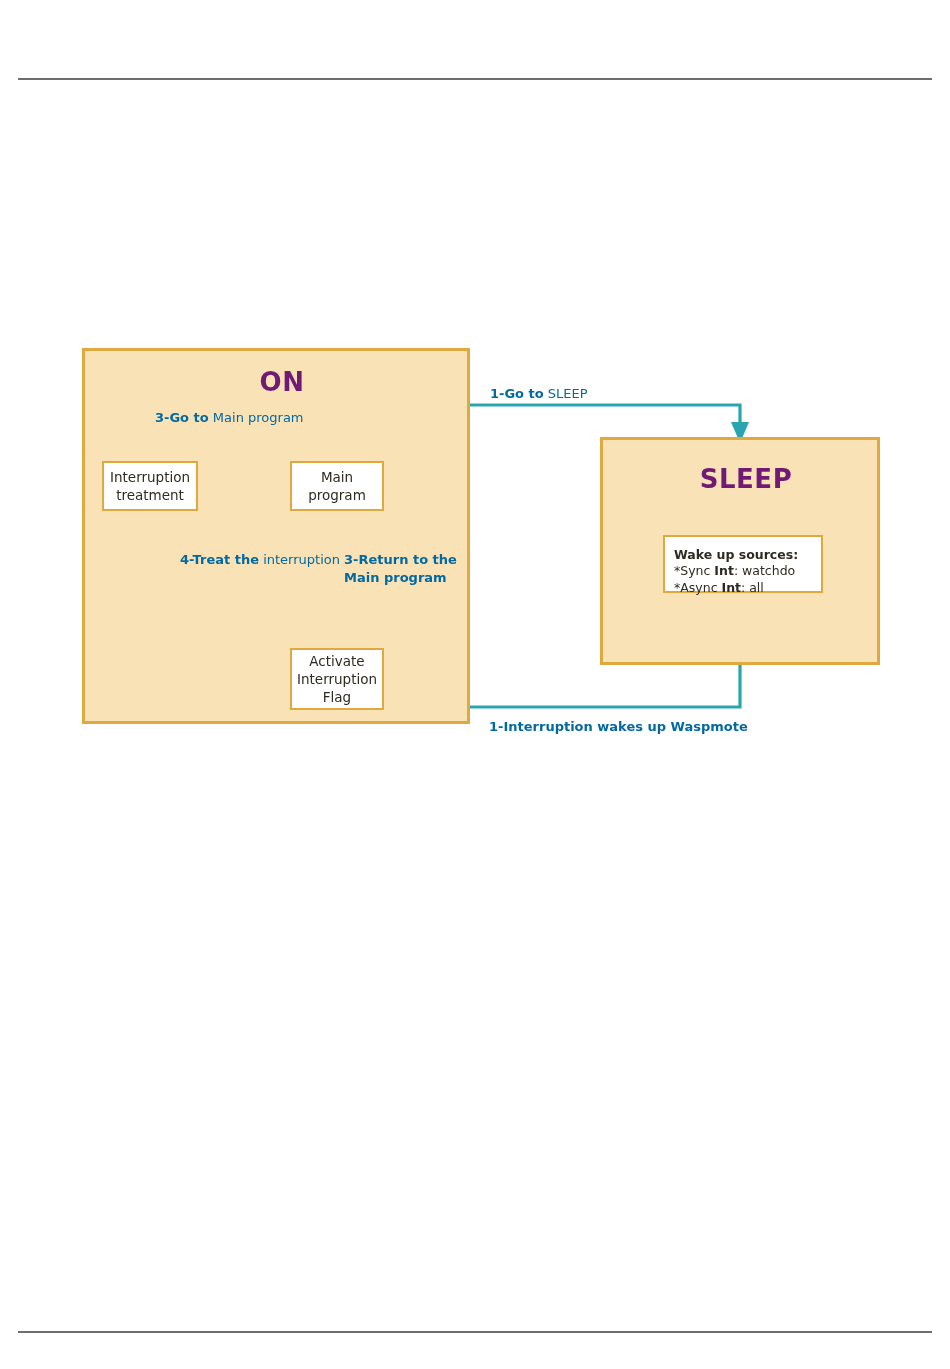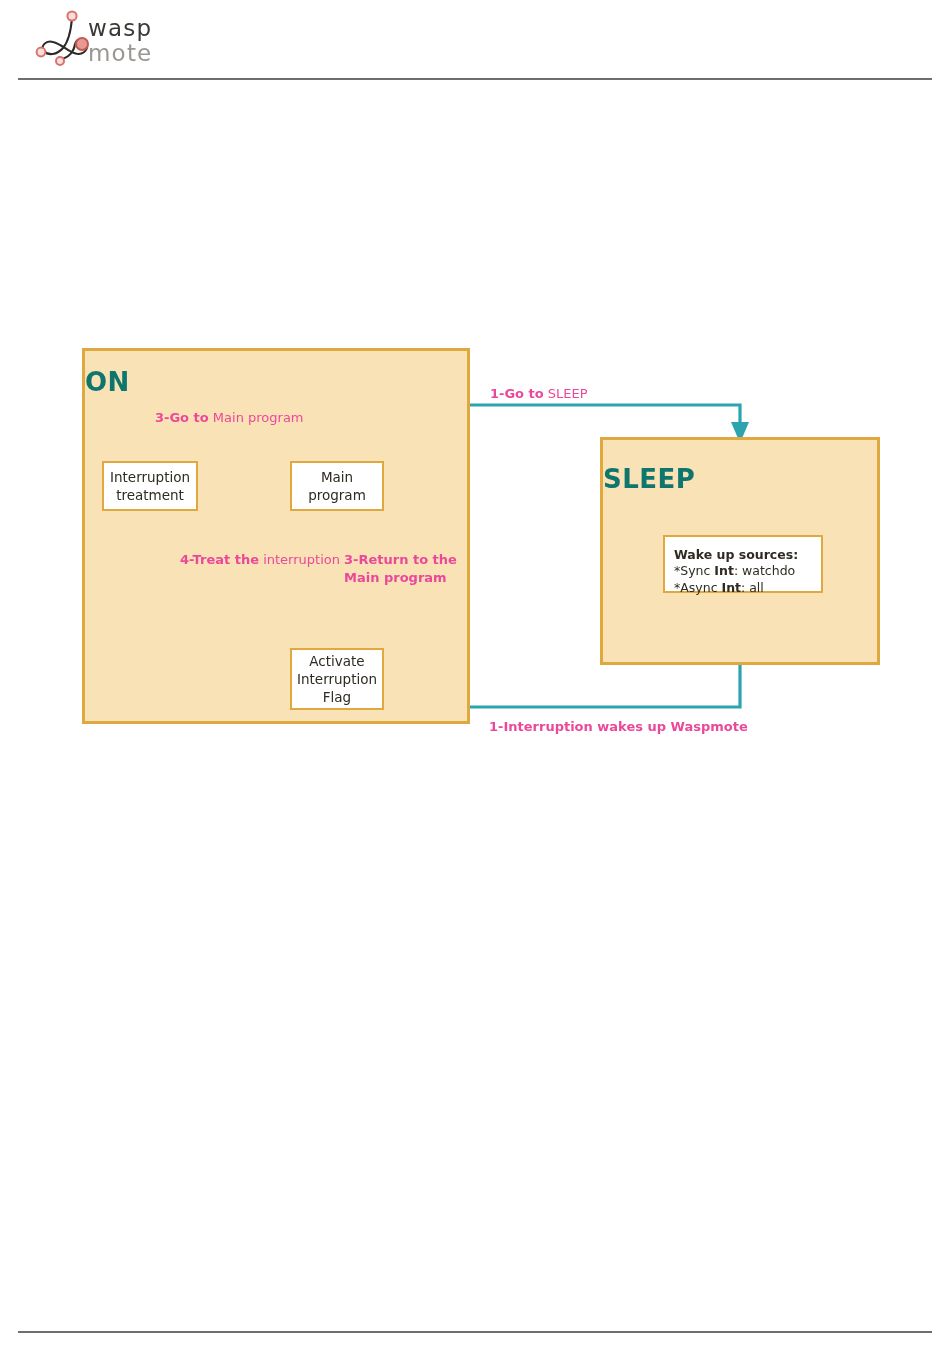--- a/index.html
+++ b/index.html
@@ -55,24 +55,25 @@
     position: absolute;
     background: #fae2b7;
     border: 3px solid #dfa93f;
     box-sizing: border-box;
   }
   #on-box   { left: 82px;  top: 348px; width: 388px; height: 376px; }
   #sleep-box{ left: 600px; top: 437px; width: 280px; height: 228px; }
 
   .state-title {
     position: absolute;
-    left: 0; right: 0;
+    left: 12px; right: 0;
+    text-align: center;
     font-size: 26px;
     font-weight: bold;
-    color: #0f766e;
+    color: #701a75;
     letter-spacing: 0.5px;
   }
   #on-title    { top: 16px; }
   #sleep-title { top: 24px; }
 
   
   .node {
     position: absolute;
     background: #ffffff;
     border: 2px solid #dfa93f;
@@ -102,52 +103,36 @@
     line-height: 1.30;
     color: #2f2b22;
     text-align: left;
   }
   .wake-box .b { font-weight: bold; }
 
   
   .edge-label {
     position: absolute;
     font-size: 13px;
-    color: #ec4899;
+    color: #0369a1;
     white-space: nowrap;
     line-height: 1.38;
   }
   .edge-label .b { font-weight: bold; }
   #label-go-sleep       { left: 490px; top: 385px; }
   #label-go-main        { left: 155px; top: 409px; }
   #label-treat-int      { left: 152px; top: 551px; margin-left: 28px; }
   #label-return-main    { left: 344px; top: 551px; }
   #label-int-wakes      { left: 489px; top: 718px; font-weight: bold; }
 </style>
 </head>
 <body>
 
 <div class="page-header">
 
-  <div class="logo">
-    <svg width="150" height="62" viewBox="0 0 150 62" xmlns="http://www.w3.org/2000/svg">
-      <g fill="none" stroke="#2e2a27" stroke-width="2.1">
-        <path d="M42 10 C41 22, 39 33, 33 40 C27 47, 18 48, 14 43"></path>
-        <path d="M14 43 C10 38, 16 32, 23 34 C31 36, 38 43, 44 45 C52 48, 58 43, 57 36"></path>
-        <path d="M57 36 C56 29, 47 30, 45 36"></path>
-        <path d="M45 36 C44 44, 38 50, 31 51"></path>
-      </g>
-      <circle cx="42" cy="8" r="4.6" fill="#f6dedb" stroke="#d9736a" stroke-width="2"></circle>
-      <circle cx="11" cy="44" r="4.4" fill="#f6dedb" stroke="#d9736a" stroke-width="2"></circle>
-      <circle cx="30" cy="53" r="4.0" fill="#f6dedb" stroke="#d9736a" stroke-width="2"></circle>
-      <circle cx="52" cy="36" r="6.0" fill="#e79a92" stroke="#c4594f" stroke-width="2"></circle>
-      <text x="58" y="28" font-family="'DejaVu Sans','Liberation Sans',sans-serif" font-size="23" fill="#3c3835" letter-spacing="1.2">wasp</text>
-      <text x="58" y="53" font-family="'DejaVu Sans','Liberation Sans',sans-serif" font-size="23" fill="#9a9693" letter-spacing="1.2">mote</text>
-    </svg>
-  </div>
 
   <div class="header-rule"></div>
 </div>
 
 <div class="diagram">
 
   <svg width="950" height="1369">
     <g stroke="#2aa5b0" stroke-width="3.2" fill="none">
 
       <path d="M 366 461 L 366 405 L 740 405 L 740 424"></path>

